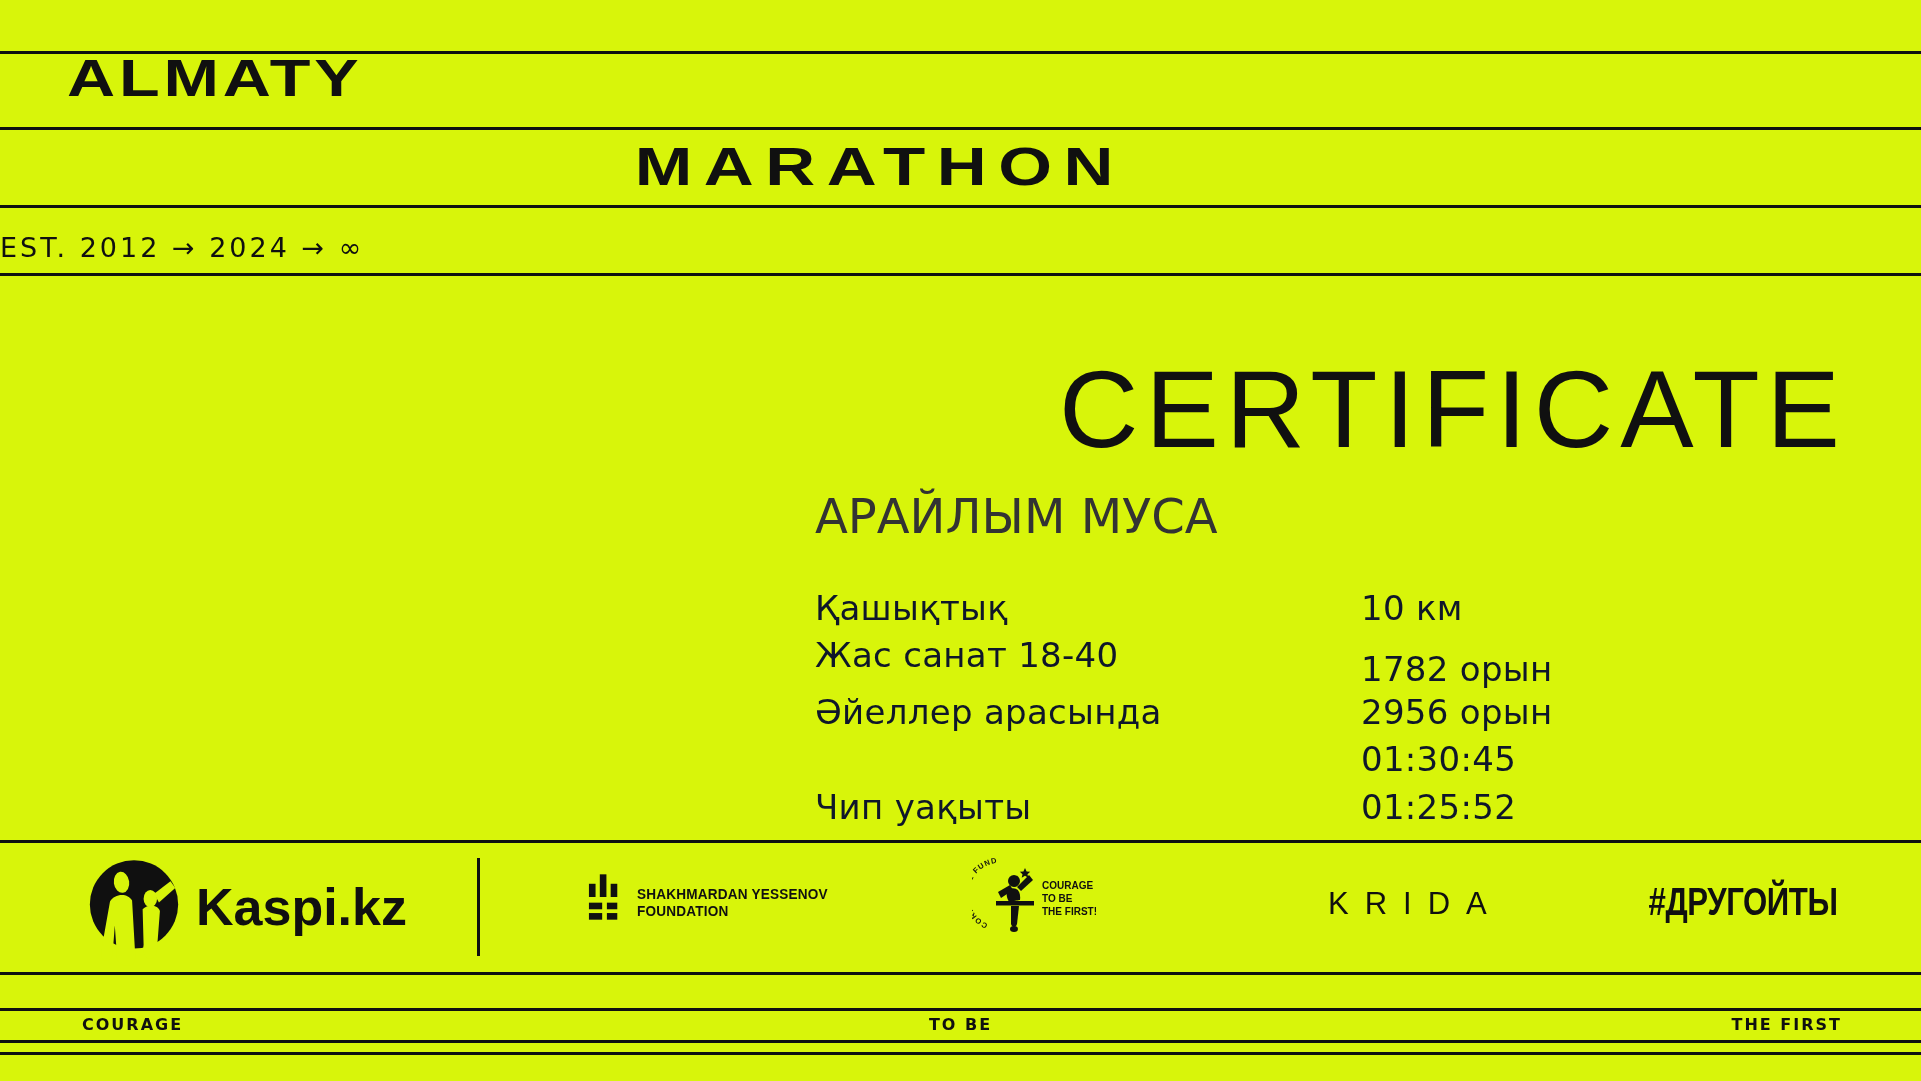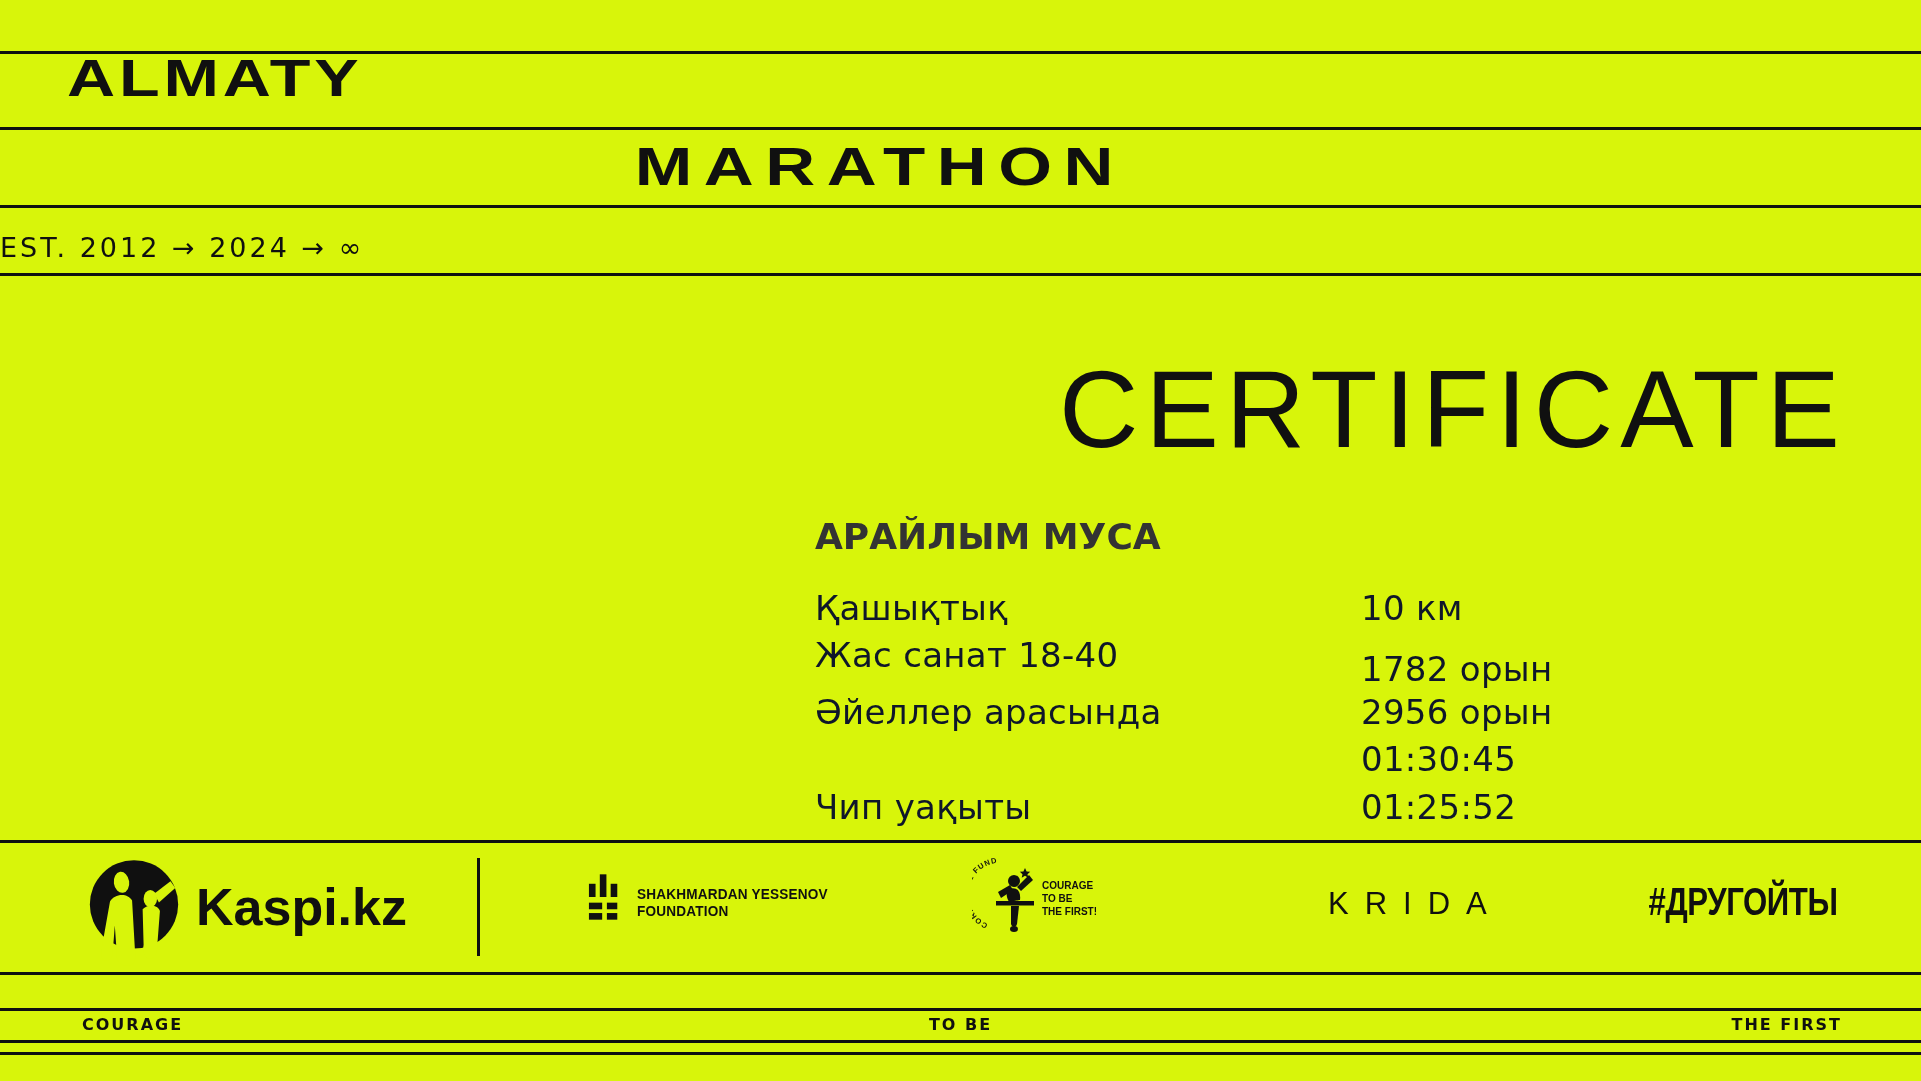--- a/index.html
+++ b/index.html
@@ -33,23 +33,23 @@
   }
 
   .cert-title{
     position:absolute;right:74px;top:318px;
     font-size:110px;font-weight:400;letter-spacing:7px;line-height:1;
     white-space:nowrap;
     margin-top:36px;
   }
 
   .participant-name{
-    position:absolute;left:815px;top:516px;
-    font-family:"DejaVu Sans", sans-serif;
-    font-weight:bold;font-size:36px;letter-spacing:0px;color:#333333;
+    position:absolute;left:815px;top:488px;
+    font-family:"DejaVu Sans", sans-serif;
+    font-weight:normal;font-size:48px;letter-spacing:0px;color:#333333;
     white-space:nowrap;
   }
 
   .detail-label,.detail-value{
     position:absolute;
     font-family:"DejaVu Sans", sans-serif;
     font-size:34px;color:#0f172a;letter-spacing:0.3px;white-space:nowrap;
   }
   .detail-label{left:815px;}
   .detail-value{left:1316px;margin-left:45px;}

